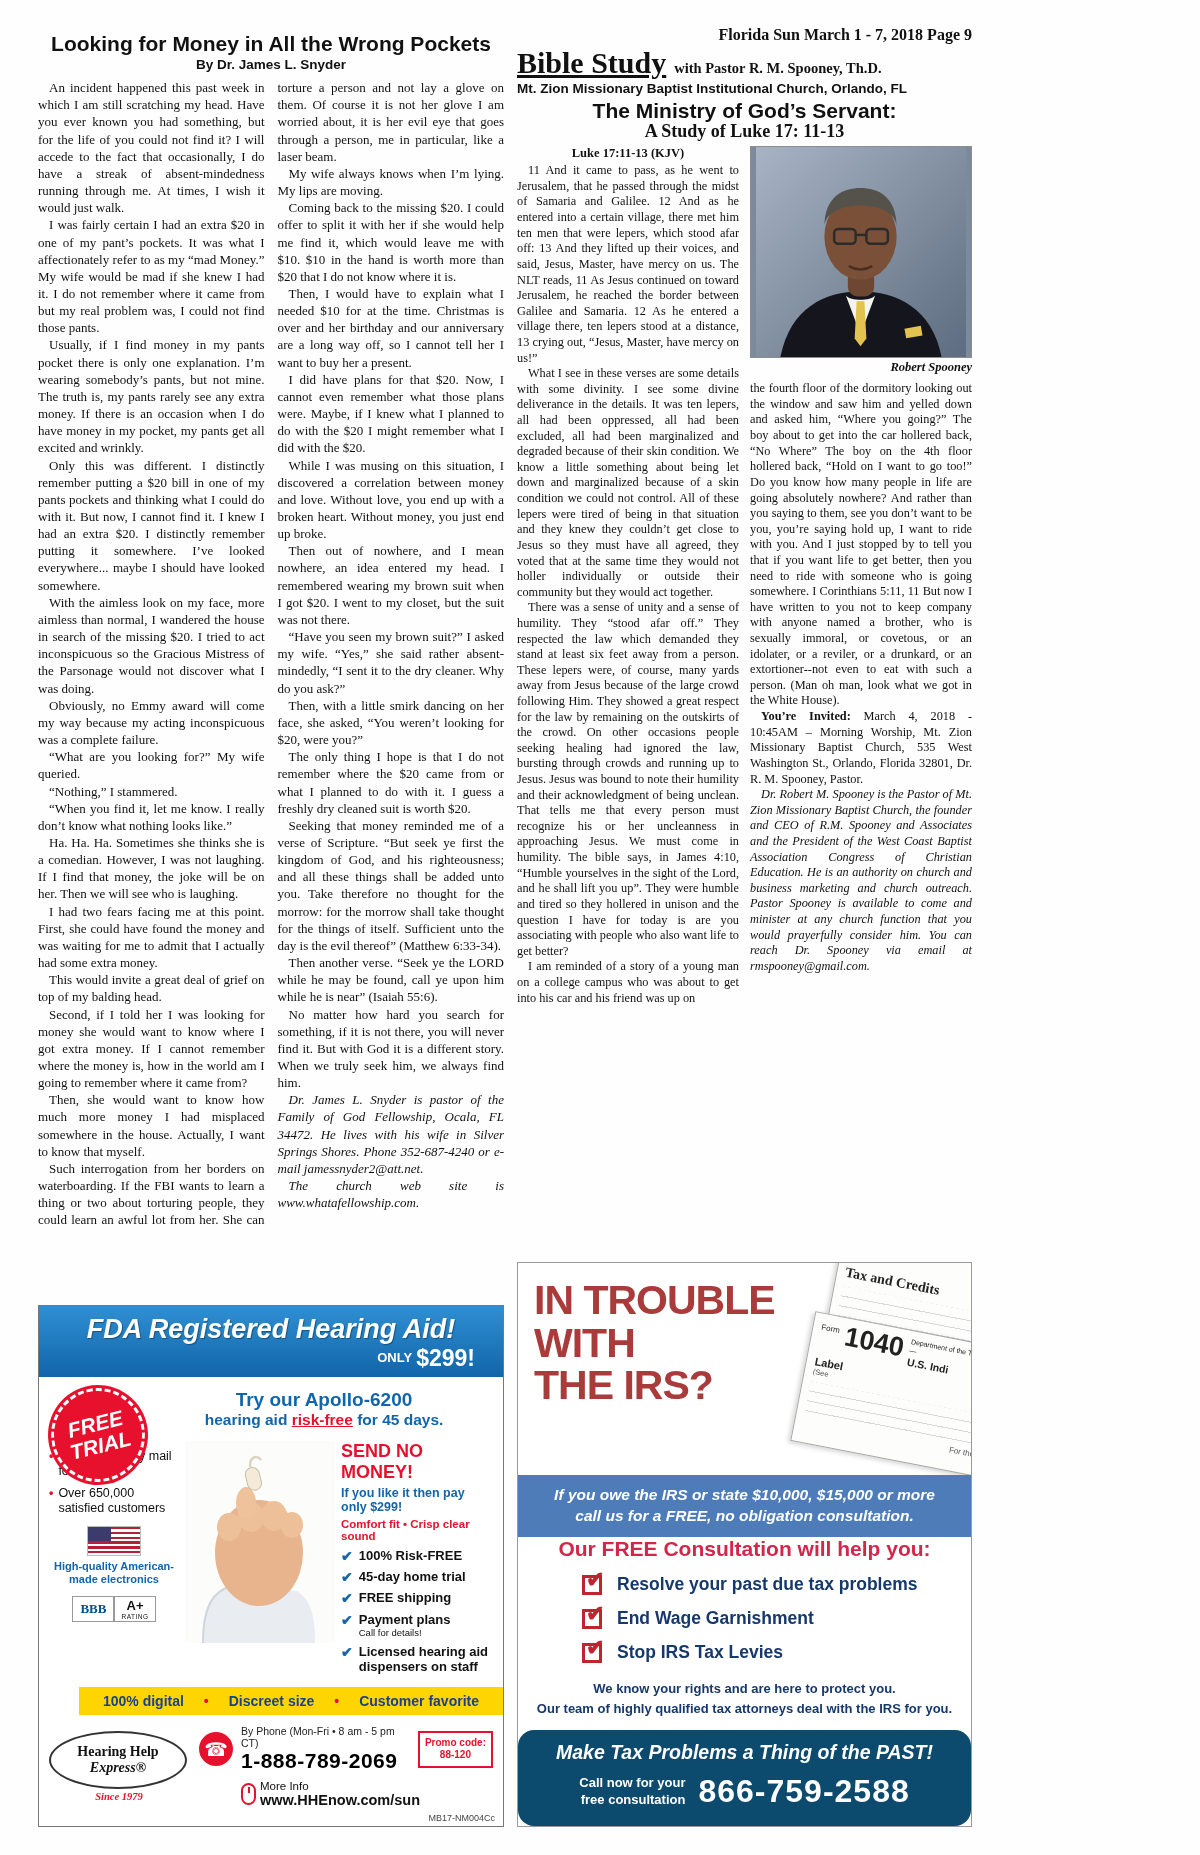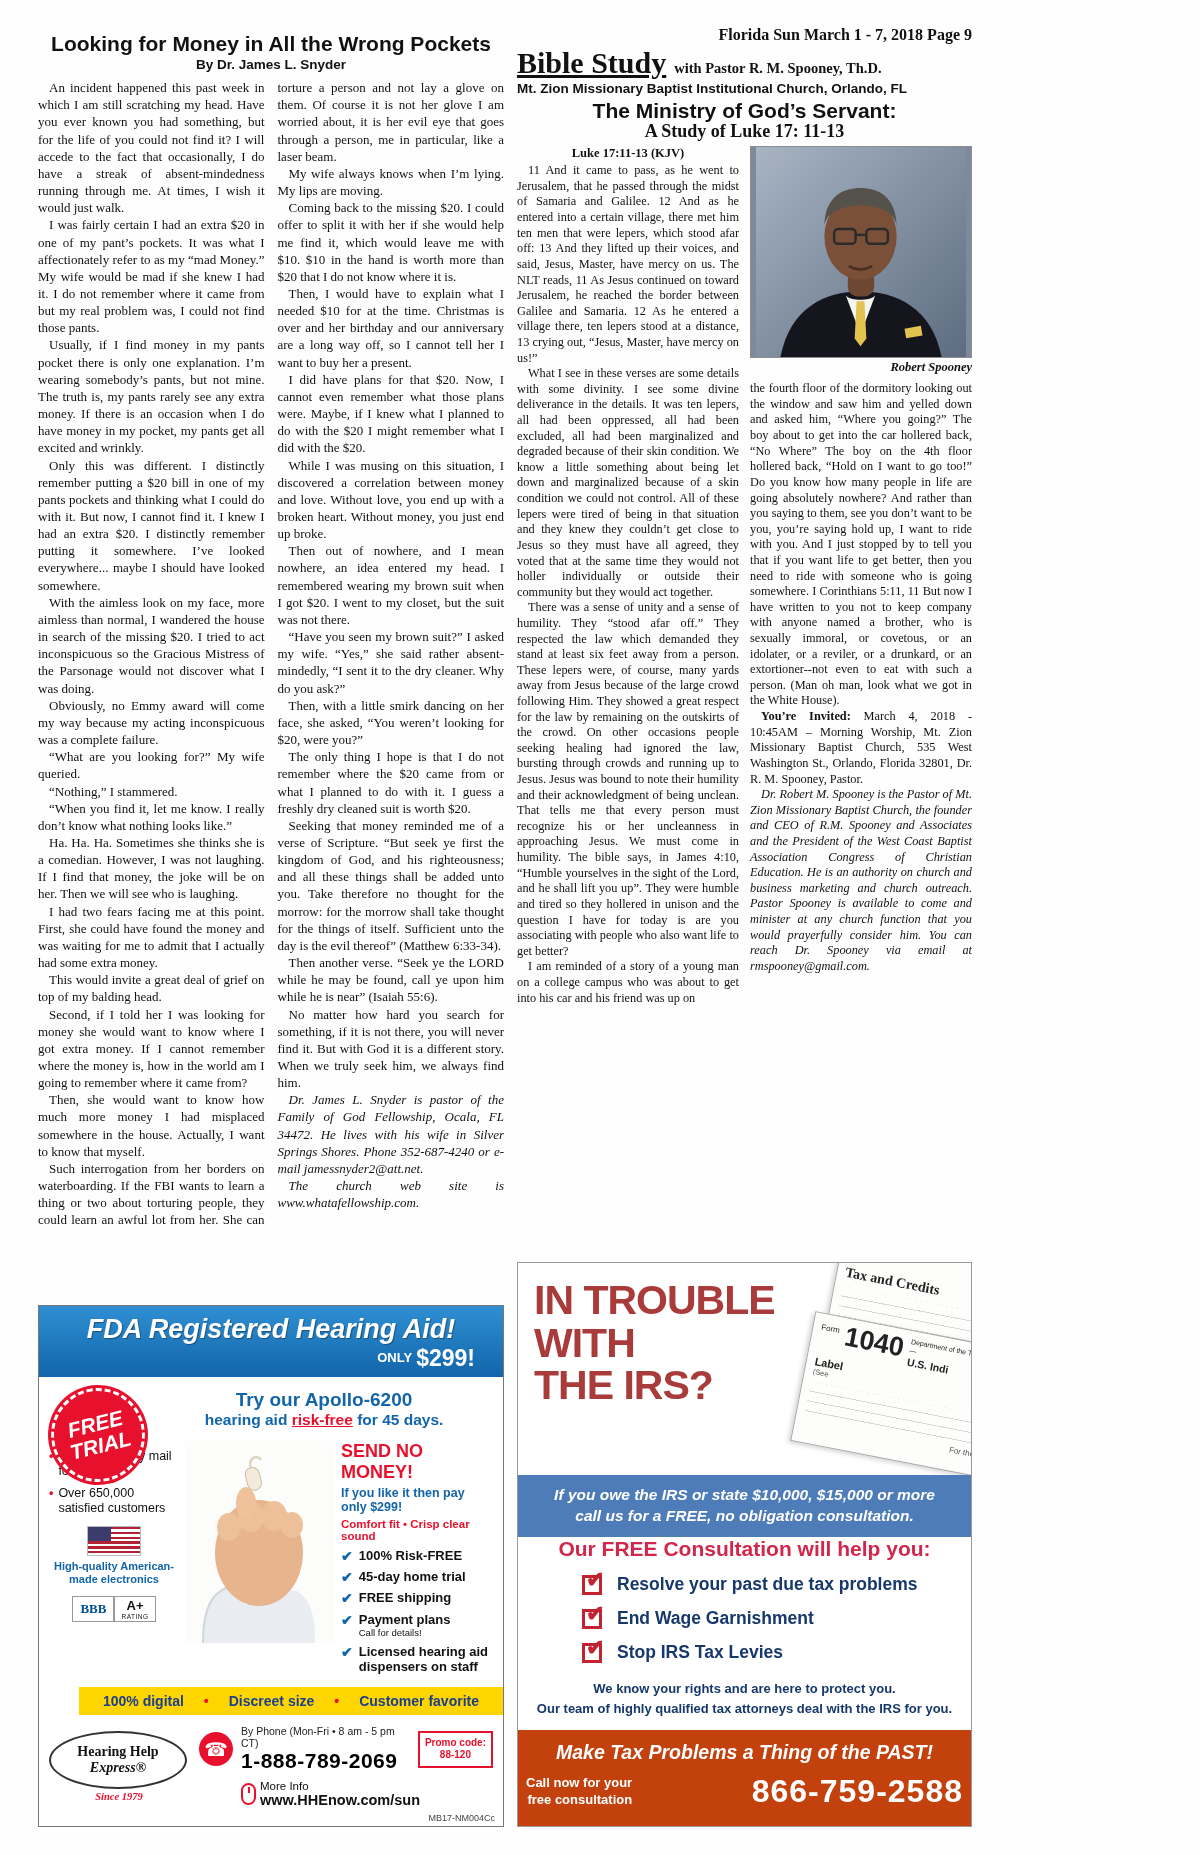--- a/index.html
+++ b/index.html
@@ -124,23 +124,23 @@
   .fortext { font-size:8px; color:#555; text-align:right; margin-top:2px; }
   .irs-offer { background:#4d7cb8; color:#fff; font-weight:bold; font-style:italic; font-size:15.5px;
                text-align:center; line-height:1.35; padding:10px 12px; }
   .irs-consult { padding:0 10px 12px; }
   .irs-consult-h { color:#d2274b; font-weight:bold; font-size:21px; text-align:center; margin-bottom:12px; }
   .benefit { display:flex; align-items:center; gap:15px; margin:13px 0 13px 54px; }
   .irs-chkbox { width:20px; height:20px; border:3px solid #c22330; position:relative; flex:none; }
   .irs-chkbox .mark { position:absolute; left:1px; top:-9px; color:#c22330; font-size:22px; font-weight:bold; line-height:1; }
   .benefit-label { color:#16386b; font-weight:bold; font-size:17.5px; }
   .irs-rights { text-align:center; color:#16386b; font-weight:bold; font-size:13px; line-height:1.5; margin-top:16px; }
-  .irs-cta { background:#c2410c; color:#fff; text-align:center; padding:11px 8px 16px; }
+  .irs-cta { background:#0c4a6e; color:#fff; text-align:center; padding:11px 8px 16px;border-radius:16px; }
   .irs-cta-h { font-weight:bold; font-style:italic; font-size:19.5px; margin-bottom:9px; }
-  .cta-row { display:flex; justify-content:space-between; align-items:center; gap:13px; }
+  .cta-row { display:flex; justify-content:center; align-items:center; gap:13px; }
   .cta-sub { font-weight:bold; font-size:13px; text-align:right; line-height:1.3; }
   .cta-phone { font-weight:bold; font-size:32px; letter-spacing:1px; }
 </style>
 </head>
 <body>
 
 <div class="page">
   <div class="content">
 
     <div class="col-left">

